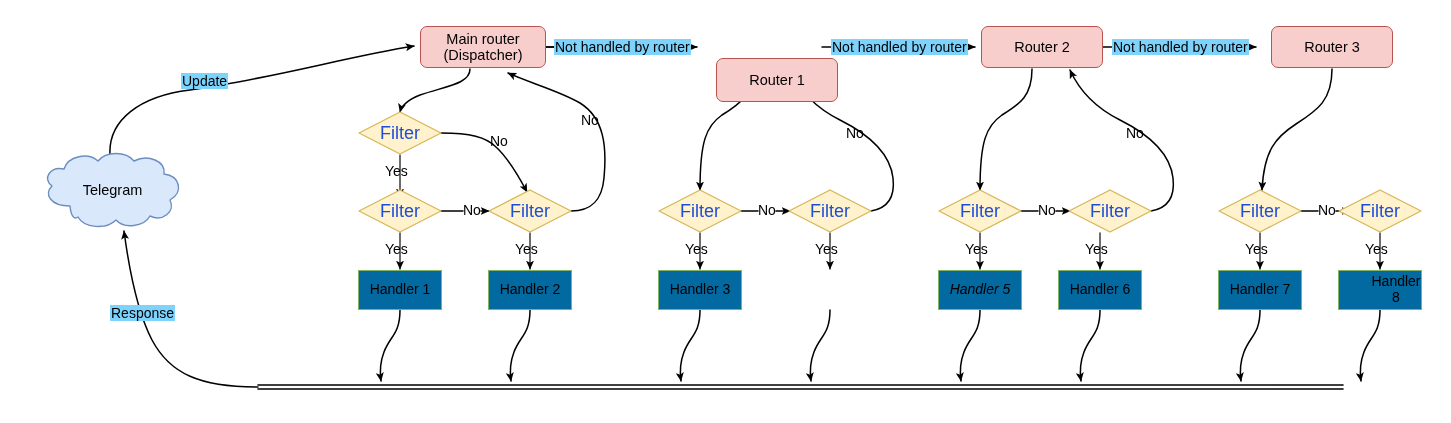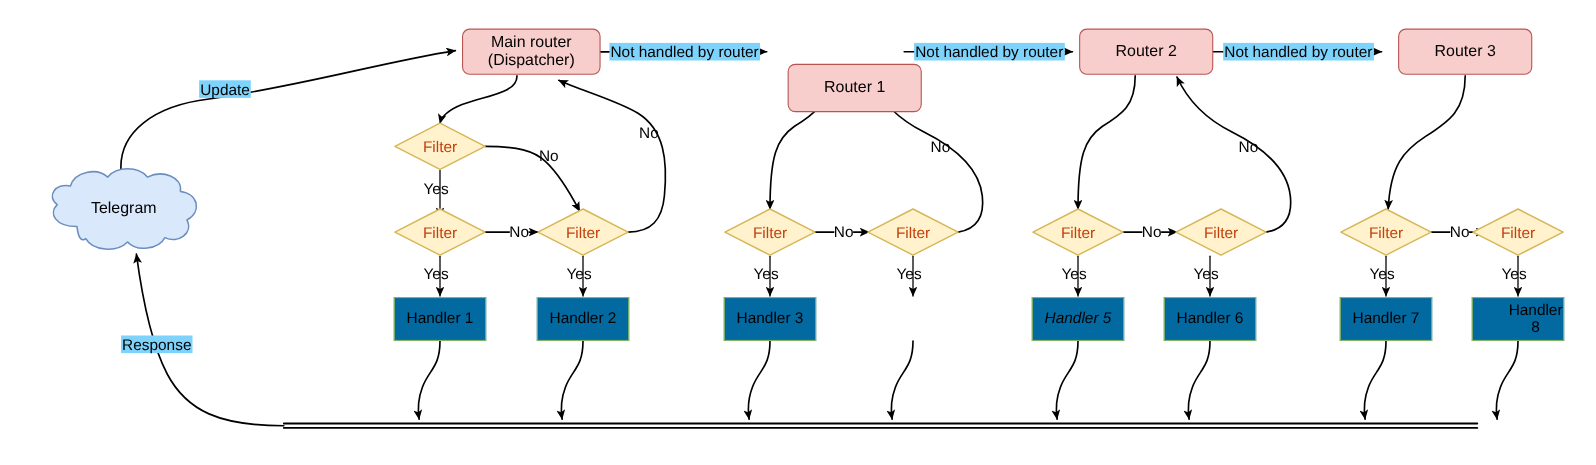--- a/index.html
+++ b/index.html
@@ -4,21 +4,21 @@
 <style>
   html,body{margin:0;padding:0;background:#ffffff;}
   body{font-family:"Liberation Sans",sans-serif;}
   #stage{position:relative;width:1451px;height:423px;overflow:hidden;background:#fff;}
   #wires{position:absolute;left:0;top:0;width:1451px;height:423px;}
   .node{position:absolute;box-sizing:border-box;display:flex;align-items:center;justify-content:center;text-align:center;line-height:1.12;color:#000;}
   .router{background:#f8cecc;border:1px solid #b85450;border-radius:7px;font-size:14.5px;}
   .handler{background:#0369a1;border:1px solid #82b366;font-size:14px;}
   .diamond-wrap{position:absolute;}
   .diamond-wrap svg{position:absolute;left:0;top:0;}
-  .diamond-label{position:absolute;left:0;top:0;width:100%;height:100%;display:flex;align-items:center;justify-content:center;font-size:14px;color:#c2410c;}
+  .diamond-label{position:absolute;left:0;top:0;width:100%;height:100%;display:flex;align-items:center;justify-content:center;font-size:18px;color:#1d4ed8;}
   .cloudtext{position:absolute;display:flex;align-items:center;justify-content:center;font-size:14.5px;color:#000;}
   .elabel{position:absolute;font-size:14px;color:#000;white-space:nowrap;background:#7dd3fc;padding:0 1px;}
   .elabel.nb{background:transparent;}
 </style>
 </head>
 <body>
 
 <div id="stage">
 
   <svg id="wires" viewBox="0 0 1451 423">

